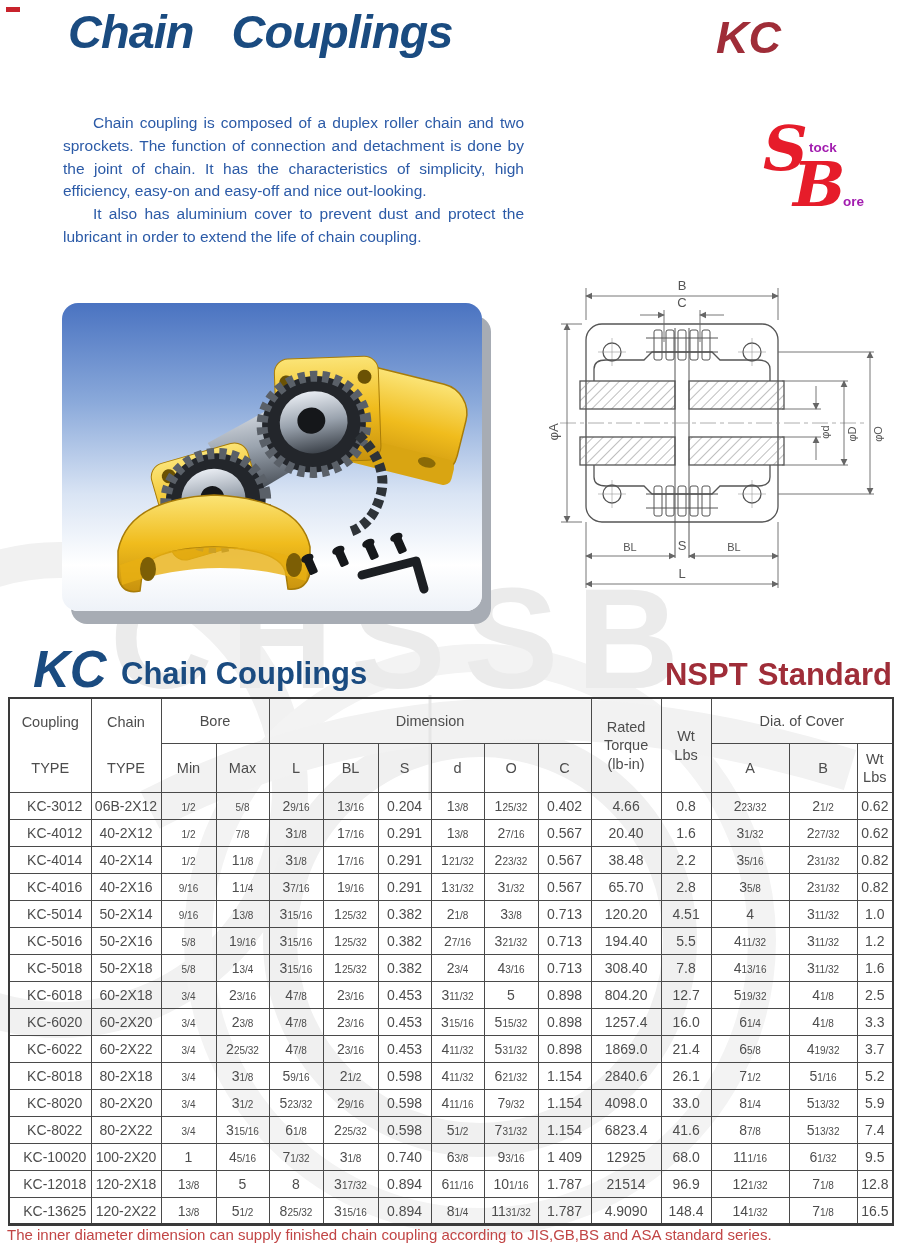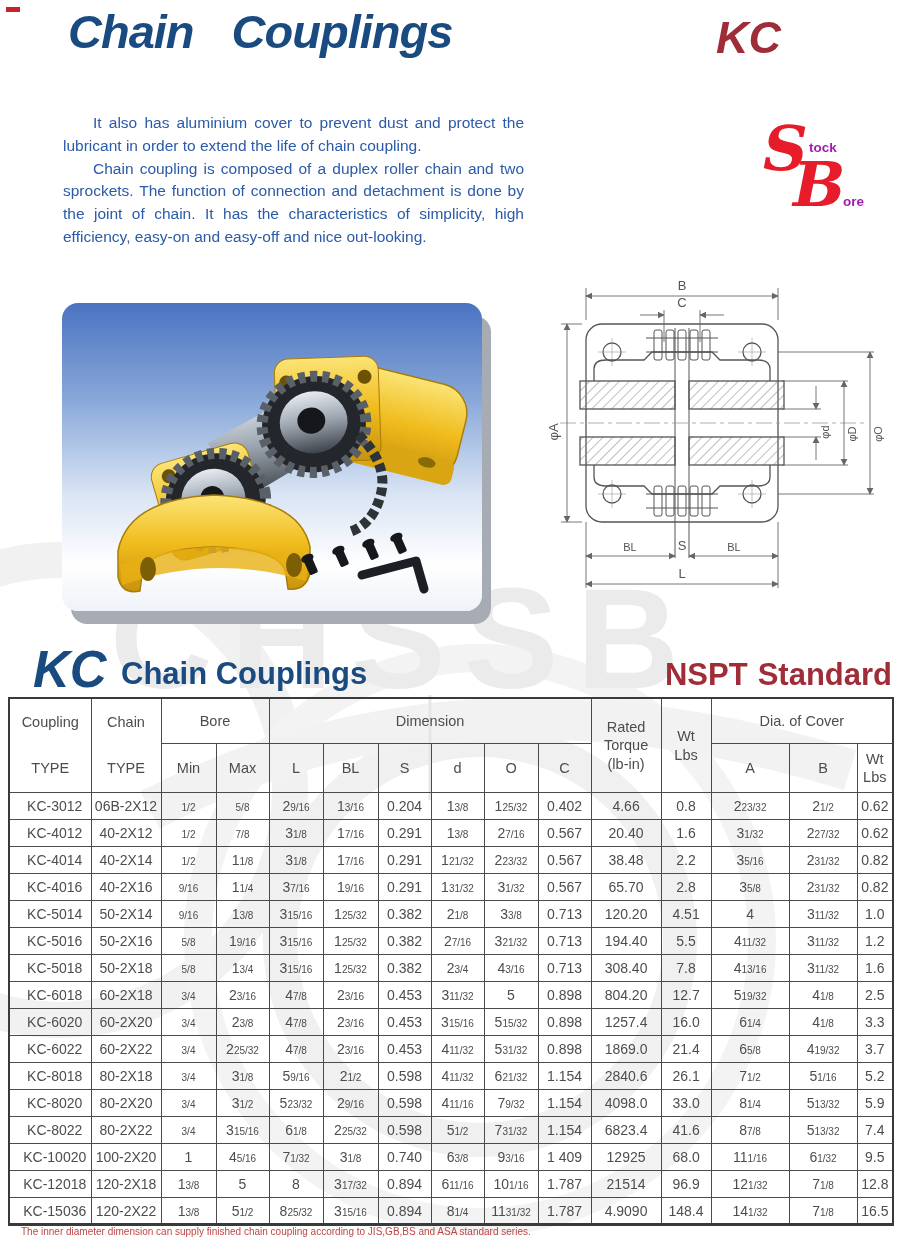--- a/index.html
+++ b/index.html
@@ -53,21 +53,21 @@
   thead th { font-size:14.5px; }
   thead tr.r1 th { height:45px; }
   thead tr.r2 th { height:48px; }
   th .h-top { height:45px; display:flex; align-items:center; justify-content:center; }
   th .h-bot { height:48px; display:flex; align-items:center; justify-content:center; }
   th .stack { line-height:1.25; }
   tbody td { height:27px; font-size:14px; }
   tbody td.c-type { text-align:center; padding-left:9px; }
   .fr { font-size:10px; letter-spacing:0; }
 
-  .footnote { left:21px; top:1226px; font-size:10px; color:#c14545; }
+  .footnote { left:7px; top:1226px; font-size:15px; color:#c14545; }
 </style>
 </head>
 <body>
 
 <div class="page">
 
   <svg class="wm" width="900" height="1249" viewBox="0 0 900 1249">
     <circle cx="60" cy="790" r="230" fill="none" stroke="#f1f1f1" stroke-width="36"></circle>
     <circle cx="480" cy="940" r="200" fill="none" stroke="#f0f0f0" stroke-width="34"></circle>
     <circle cx="480" cy="940" r="282" fill="none" stroke="#f3f3f3" stroke-width="28"></circle>
@@ -75,22 +75,22 @@
     <line x1="430" y1="695" x2="430" y2="800" stroke="#e6e6e6" stroke-width="3"></line>
     <text x="110" y="688" font-family="Liberation Sans, sans-serif" font-weight="bold" font-size="142" letter-spacing="18" fill="#ebebeb">CHSSB</text>
   </svg>
 
   <div class="corner-mark"></div>
 
   <div class="layer main-title">Chain Couplings</div>
   <div class="layer kc-code">KC</div>
 
   <div class="layer intro">
+    <p>Chain coupling is composed of a duplex roller chain and two sprockets. The function of connection and detachment is done by the joint of chain. It has the characteristics of simplicity, high efficiency, easy-on and easy-off and nice out-looking.</p>
     <p>It also has aluminium cover to prevent dust and protect the lubricant in order to extend the life of chain coupling.</p>
-    <p>Chain coupling is composed of a duplex roller chain and two sprockets. The function of connection and detachment is done by the joint of chain. It has the characteristics of simplicity, high efficiency, easy-on and easy-off and nice out-looking.</p>
   </div>
 
   <div class="layer sb">
     <span class="big s">S</span>
     <span class="small tock">tock</span>
     <span class="big b">B</span>
     <span class="small ore">ore</span>
   </div>
 
   <div class="layer photo">
@@ -606,21 +606,21 @@
             <td>6<span class="fr">11/16</span></td>
             <td>10<span class="fr">1/16</span></td>
             <td>1.787</td>
             <td>21514</td>
             <td>96.9</td>
             <td>12<span class="fr">1/32</span></td>
             <td>7<span class="fr">1/8</span></td>
             <td>12.8</td>
           </tr>
           <tr>
-            <td class="c-type">KC-15036</td>
+            <td class="c-type">KC-13625</td>
             <td>120-2X22</td>
             <td>1<span class="fr">3/8</span></td>
             <td>5<span class="fr">1/2</span></td>
             <td>8<span class="fr">25/32</span></td>
             <td>3<span class="fr">15/16</span></td>
             <td>0.894</td>
             <td>8<span class="fr">1/4</span></td>
             <td>11<span class="fr">31/32</span></td>
             <td>1.787</td>
             <td>4.9090</td>

